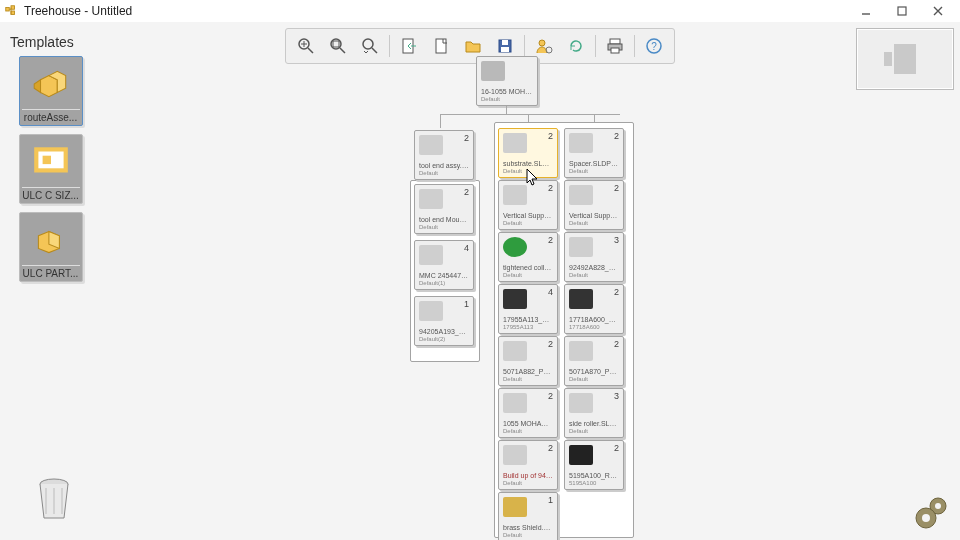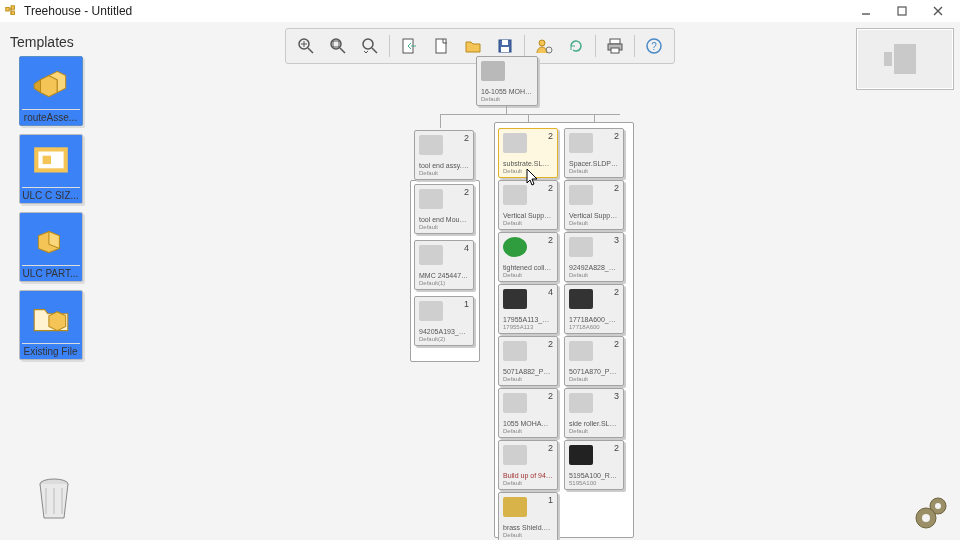--- a/index.html
+++ b/index.html
@@ -9,21 +9,21 @@
 .titlebar .app-icon svg{width:100%;height:100%;}
 .titlebar .title{flex:0 0 auto;font-size:12px;color:#222;}
 .titlebar .spacer{flex:1;}
 .winbtn{width:36px;height:20px;display:flex;align-items:center;justify-content:center;color:#555;}
 .winbtn svg{width:10px;height:10px;}
 
 .app-body{position:absolute;top:22px;left:0;right:0;bottom:0;background:#f4f4f4;padding-left:36px;}
 
 .sidebar{position:absolute;left:8px;top:8px;width:85px;bottom:8px;}
 .sidebar-title{font-size:14px;color:#333;margin:4px 2px 6px 2px;}
-.tmpl{width:62px;margin:4px auto 8px auto;background:#3b82f6;border:1px solid #bcbcbc;border-radius:2px;box-shadow:2px 2px 0 #ddd;padding:6px 0 2px 0;display:flex;flex-direction:column;align-items:center;}
+.tmpl{width:62px;margin:4px auto 8px auto;background:#a3a3a3;border:1px solid #bcbcbc;border-radius:2px;box-shadow:2px 2px 0 #ddd;padding:6px 0 2px 0;display:flex;flex-direction:column;align-items:center;}
 .tmpl .tmpl-icon{width:42px;height:42px;display:flex;align-items:center;justify-content:center;}
 .tmpl .tmpl-label{font-size:10px;margin-top:4px;width:58px;text-align:center;white-space:nowrap;overflow:hidden;text-overflow:ellipsis;border-top:1px solid #ddd;padding-top:2px;}
 .tmpl.selected{border:1px solid #5b8fc6;}
 
 .trash{position:absolute;left:26px;bottom:8px;width:40px;height:48px;}
 
 .toolbar{position:absolute;top:6px;left:50%;transform:translateX(-50%);height:34px;background:#f0f0f0;border:1px solid #c9c9c9;border-radius:3px;display:flex;align-items:center;padding:0 4px;}
 .tbtn{width:26px;height:26px;margin:0 2px;display:flex;align-items:center;justify-content:center;border:1px solid transparent;border-radius:2px;}
 .tbtn svg{width:18px;height:18px;}
 .tsep{width:1px;height:22px;background:#c9c9c9;margin:0 3px;}
@@ -123,29 +123,20 @@
         <svg viewBox="0 0 40 40">
             <g transform="translate(8,8)">
               <polygon points="0,8 10,4 20,8 20,20 10,24 0,20" fill="#f4c556" stroke="#b88a1c"></polygon>
               <polygon points="10,4 20,8 20,20 10,16" fill="#f9d77a" stroke="#b88a1c"></polygon>
             </g>
           </svg>
       </div>
       <div class="tmpl-label">ULC PART...</div>
     </div>
 
-    <div class="tmpl">
-      <div class="tmpl-icon">
-        <svg viewBox="0 0 40 40">
-            <path d="M4 12h10l3 4h19v16H4z" fill="#fff4cf" stroke="#b88a1c"></path>
-            <polygon points="18,18 26,14 34,18 34,28 26,32 18,28" fill="#f4c556" stroke="#b88a1c"></polygon>
-          </svg>
-      </div>
-      <div class="tmpl-label">Existing File</div>
-    </div>
 
     <div class="trash">
       <svg viewBox="0 0 40 48">
           <ellipse cx="20" cy="8" rx="14" ry="5" fill="#dcdcdc" stroke="#888"></ellipse>
           <path d="M6 8l4 34h20l4-34" fill="#e9e9e9" stroke="#888"></path>
           <path d="M12 12v26M20 12v26M28 12v26" stroke="#bbb"></path>
         </svg>
     </div>
   </div>
 

